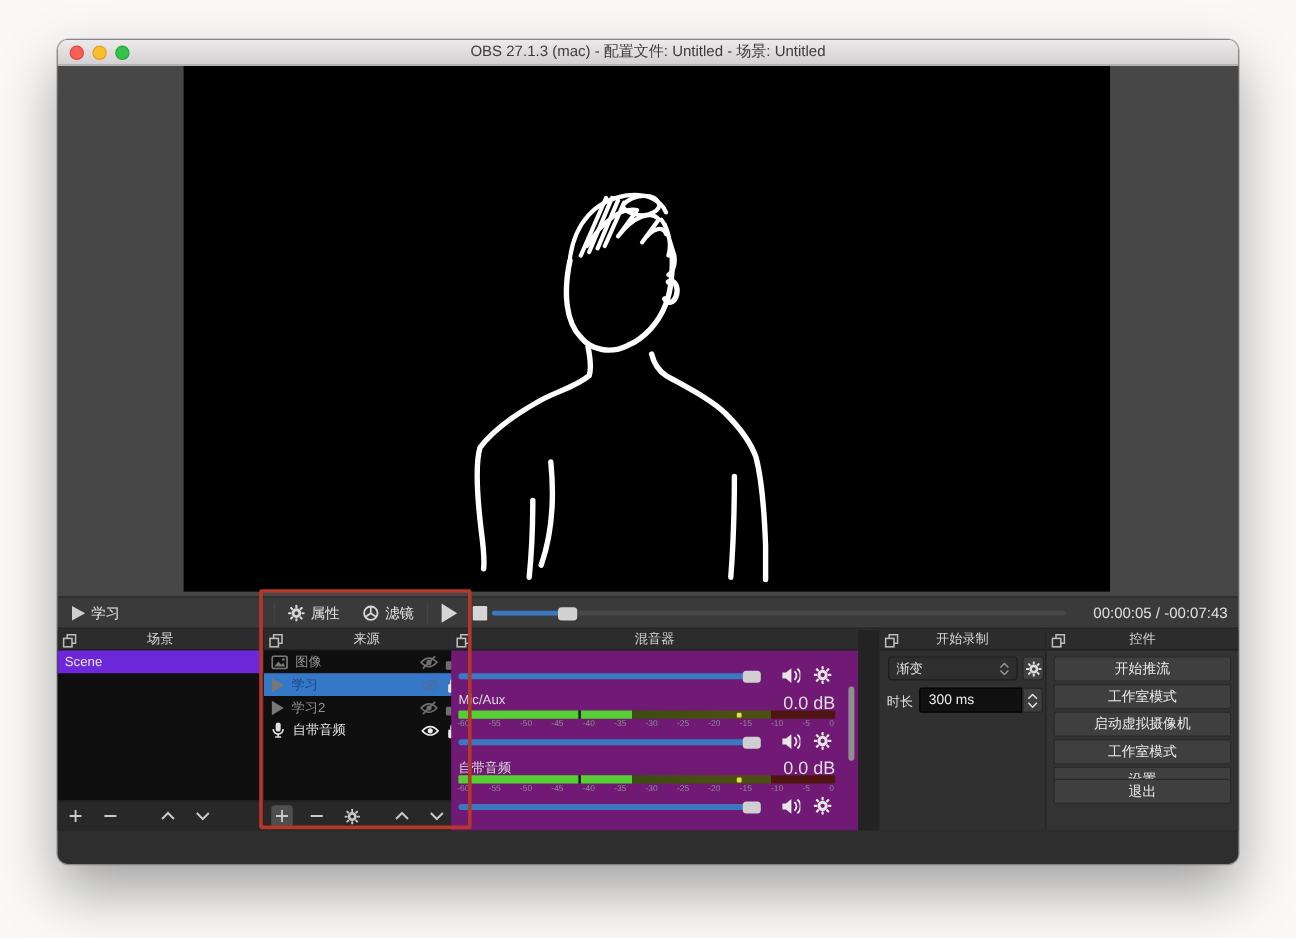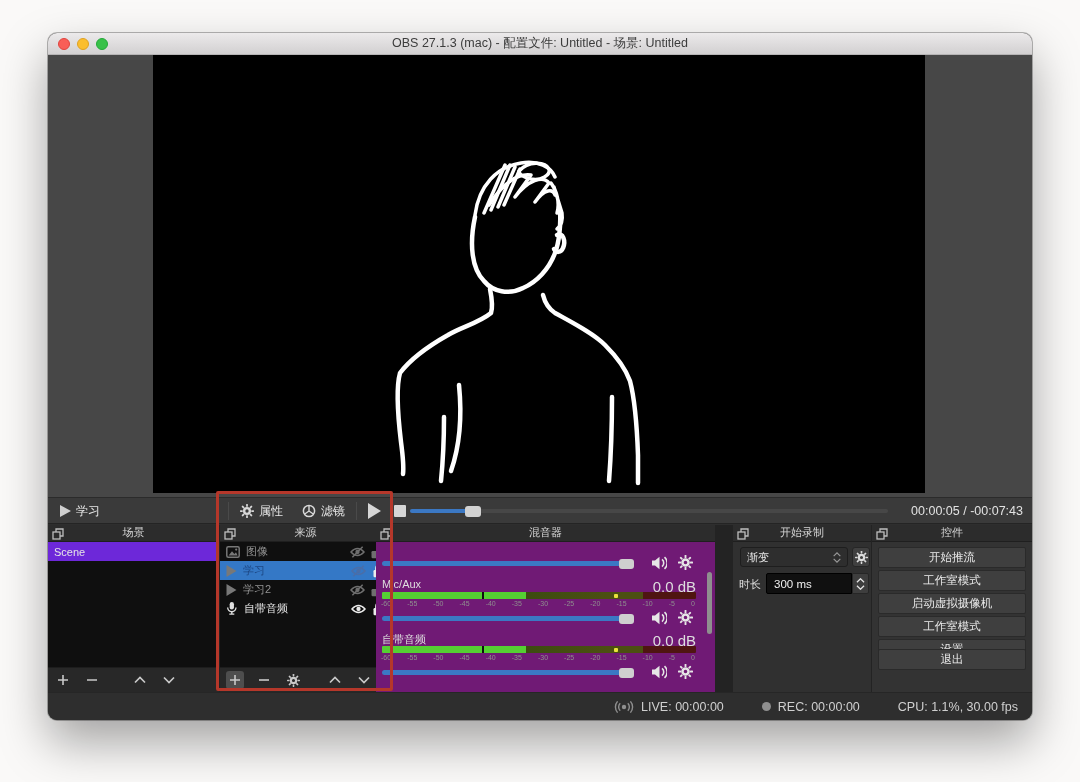--- a/index.html
+++ b/index.html
@@ -570,34 +570,15 @@
       </div>
       <div class="cbtn" style="top:22px;">开始推流</div>
       <div class="cbtn" style="top:45px;">工作室模式</div>
       <div class="cbtn" style="top:68px;">启动虚拟摄像机</div>
       <div class="cbtn" style="top:91px;">工作室模式</div>
       <div class="cbtn" style="top:114px;">设置</div>
       <div class="cbtn" style="top:124px;">退出</div>
     </div>
   </div>
 
-  <div class="statusbar">
-    <div class="grp">
-      <span class="sicon-gray">
-          <svg width="20" height="12" viewBox="0 0 20 12">
-            <use href="#i-broadcast"></use>
-          </svg>
-        </span>
-      <span>LIVE: 00:00:00</span>
-    </div>
-    <div class="sep"></div>
-    <div class="grp">
-      <span class="recdot"></span>
-      <span>REC: 00:00:00</span>
-    </div>
-    <div class="sep"></div>
-    <div class="grp">
-      <span>CPU: 1.1%, 30.00 fps</span>
-    </div>
-  </div>
 
   <div class="redbox"></div>
 </div>
 
 </body></html>

